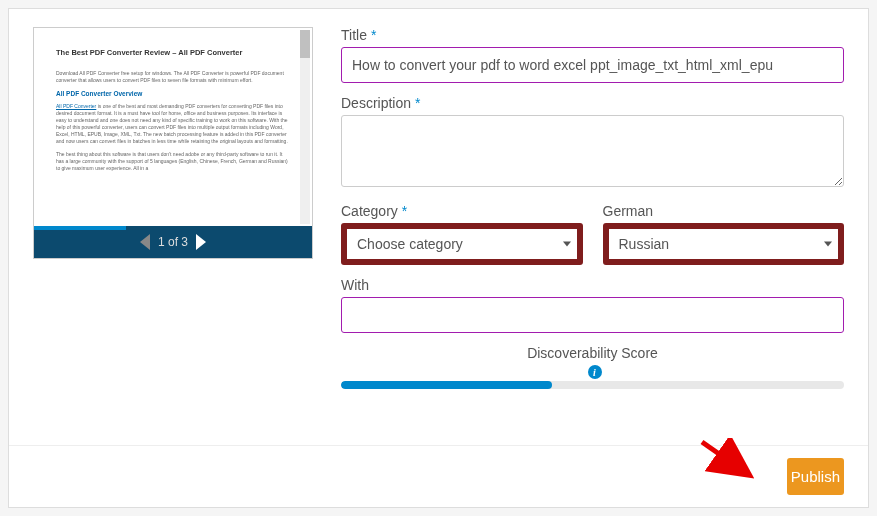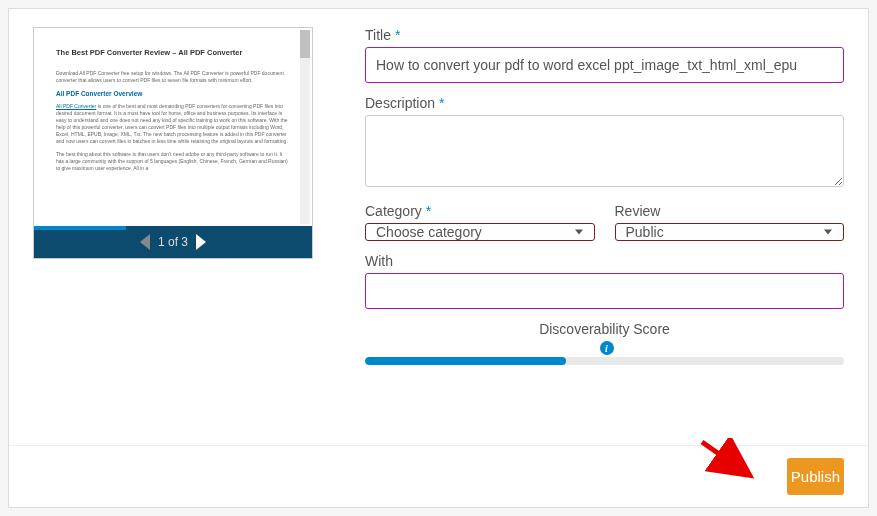--- a/index.html
+++ b/index.html
@@ -144,21 +144,20 @@
     .arrow-right {
       border-top: 8px solid transparent;
       border-bottom: 8px solid transparent;
       border-left: 10px solid #fff;
     }
     .form-panel {
       flex: 1;
       display: flex;
       flex-direction: column;
       gap: 12px;
-      margin-left: 24px;
     }
     .field-label {
       font-size: 14px;
       color: #555;
       margin-bottom: 4px;
       display: flex;
       align-items: center;
       gap: 4px;
     }
     .req {
@@ -186,22 +185,22 @@
       gap: 20px;
     }
     .col {
       flex: 1;
     }
     .select-wrap {
       position: relative;
     }
     .select-input {
       width: 100%;
-      padding: 0 10px;
-      border: 1px solid #7f1d1d;
+      padding: 7px 10px;
+      border: 6px solid #7f1d1d;
       border-radius: 3px;
       font-size: 14px;
       color: #555;
       background: #fff;
       text-align: left;
       cursor: pointer;
     }
     .select-caret {
       position: absolute;
       right: 12px;
@@ -317,24 +316,24 @@
             <span>Category</span>
               <span class="req">*</span>
           </div>
           <div class="select-wrap">
             <button class="select-input">Choose category</button>
             <span class="select-caret"></span>
           </div>
         </div>
         <div class="col">
           <div class="field-label">
-            <span>Review</span>
+            <span>German</span>
           </div>
           <div class="select-wrap">
-            <button class="select-input">Public</button>
+            <button class="select-input">Russian</button>
             <span class="select-caret"></span>
           </div>
         </div>
       </div>
 
       <div>
         <div class="field-label">
           <span>With</span>
         </div>
         <input type="text" class="text-input" value="" style="">

